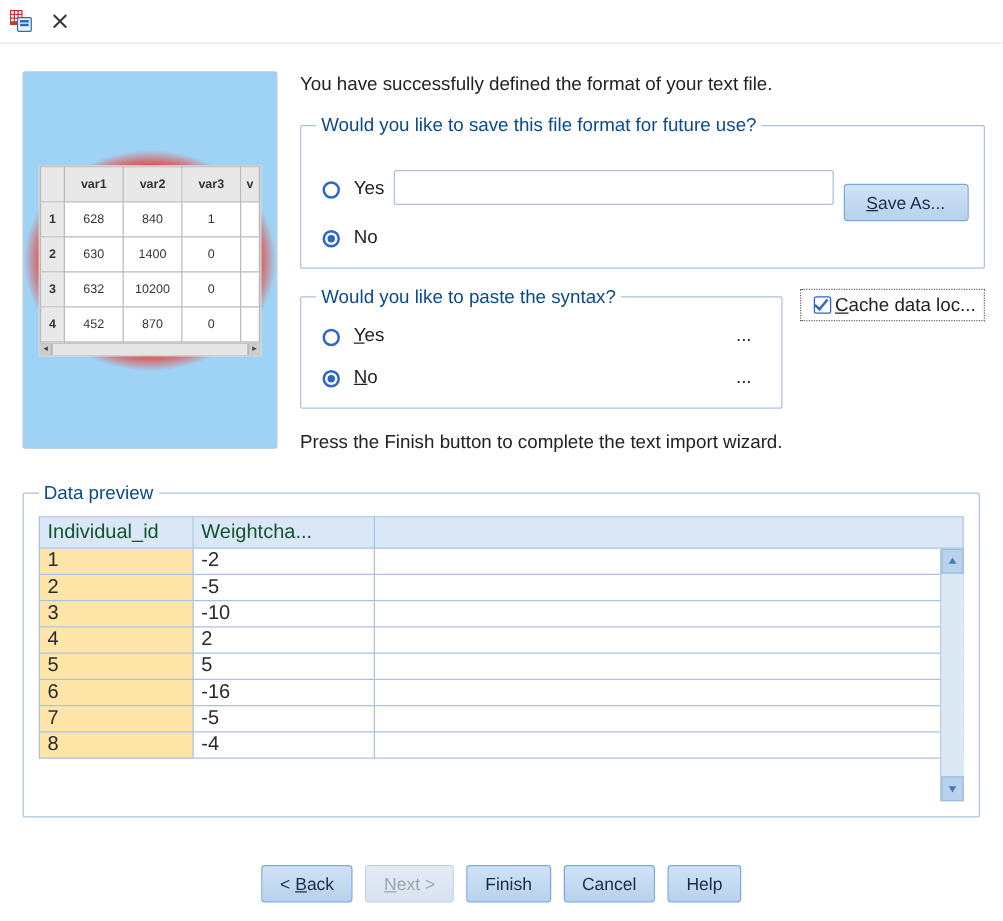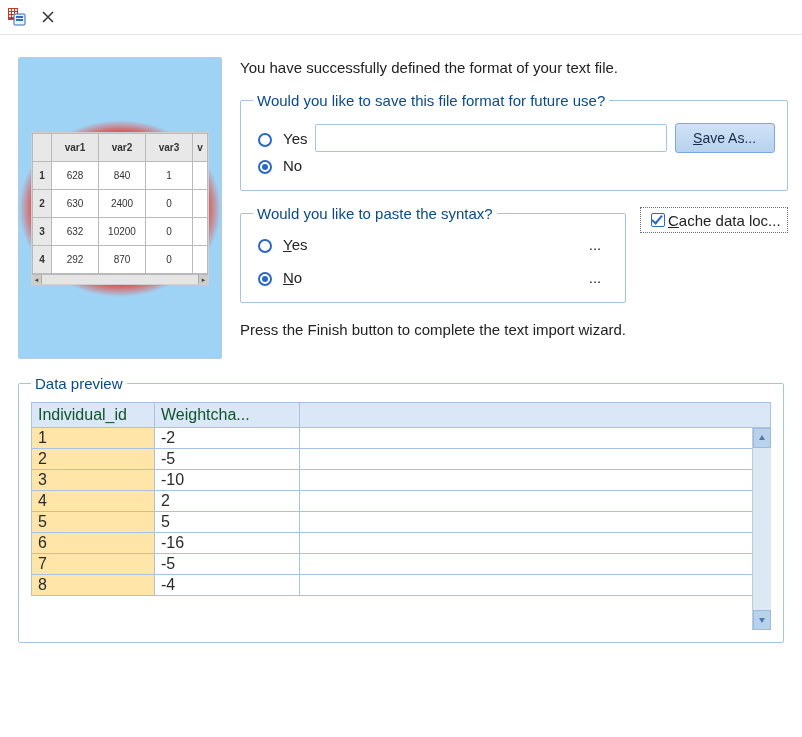--- a/index.html
+++ b/index.html
@@ -187,20 +187,21 @@
   }
   .btn {
     height: 30px;
     padding: 0 14px;
     background: linear-gradient(#d0e2f5, #b7d2ee);
     border: 1px solid var(--btn-border);
     border-radius: 3px;
     cursor: pointer;
     color: #1a2a4a;
     font-size: 14px;
+    margin-top: 24px;
   }
   .btn:disabled {
     color: #9aa6b2;
     cursor: default;
     background: linear-gradient(#e4ecf5, #d8e3ef);
     border-color: #c3cedd;
   }
   .btn .mn { text-decoration: underline; }
   .save-as { width: 100px; }
   .ellipsis {
@@ -366,34 +367,34 @@
             <tr>
               <td class="rowhdr">1</td>
               <td>628</td>
               <td>840</td>
               <td>1</td>
               <td class="cut"></td>
             </tr>
             <tr>
               <td class="rowhdr">2</td>
               <td>630</td>
-              <td>2400</td>
+              <td>1400</td>
               <td>0</td>
               <td class="cut"></td>
             </tr>
             <tr>
               <td class="rowhdr">3</td>
               <td>632</td>
               <td>10200</td>
               <td>0</td>
               <td class="cut"></td>
             </tr>
             <tr>
               <td class="rowhdr">4</td>
-              <td>292</td>
+              <td>452</td>
               <td>870</td>
               <td>0</td>
               <td class="cut"></td>
             </tr>
           </tbody>
             </table>
           <div class="mini-hscroll">
             <div class="end">◂</div>
               <div class="track"></div>
               <div class="end">▸</div>
@@ -508,13 +509,20 @@
         <div class="dp-scroll-track"></div>
         <div class="dp-scroll-arrow">
             <svg viewBox="0 0 8 8">
               <path d="M1 2 L7 2 L4 7 Z"></path>
             </svg>
           </div>
       </div>
     </div>
   </fieldset>
 
+  <div class="buttons">
+    <button class="btn">&lt; <span class="mn">B</span>ack</button>
+    <button class="btn" disabled=""><span class="mn">N</span>ext &gt;</button>
+    <button class="btn">Finish</button>
+    <button class="btn">Cancel</button>
+    <button class="btn">Help</button>
+  </div>
 </div>
 
 </body></html>

